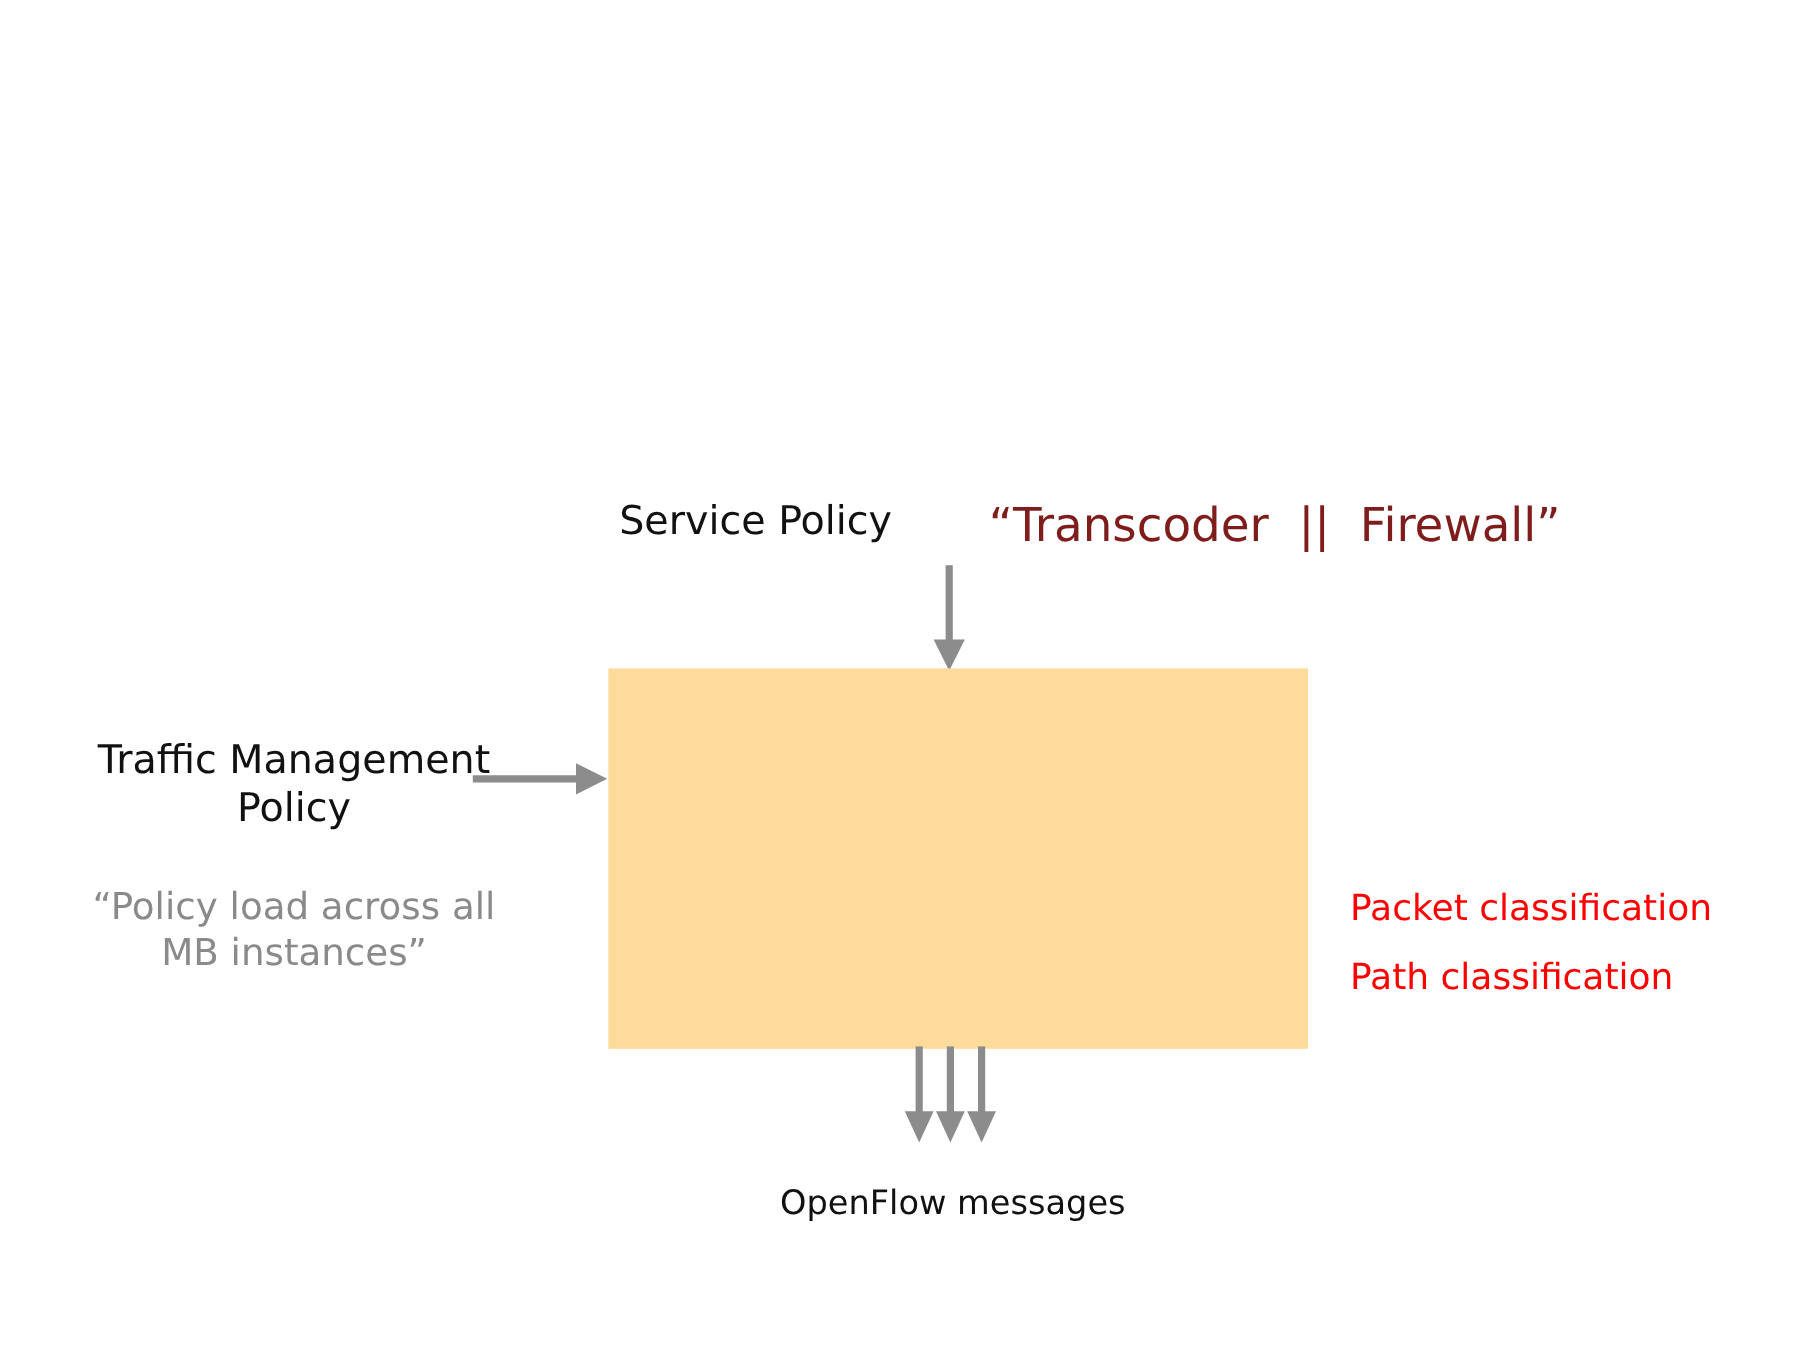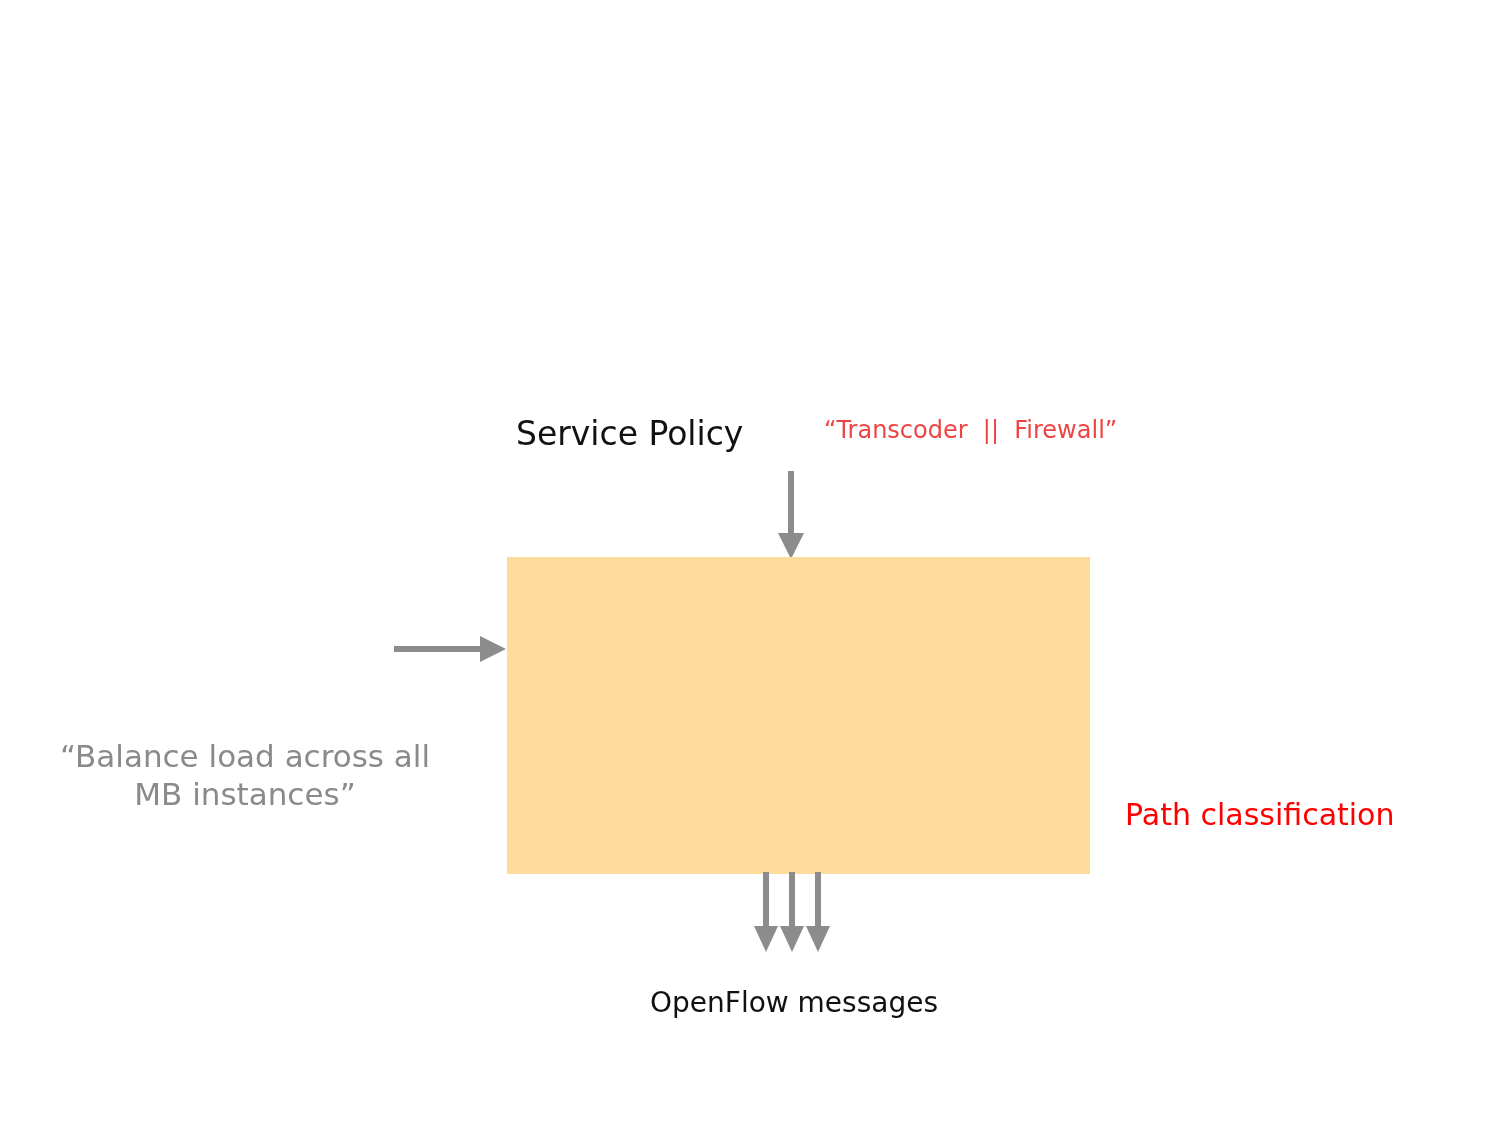--- a/index.html
+++ b/index.html
@@ -31,22 +31,22 @@
 
   #service-policy-label {
     left: 516px;
     top: 400px;
     font-size: 33px;
     color: #111111;
   }
   #service-policy-example {
     left: 824px;
     top: 401px;
-    font-size: 24px;
-    color: #ef4444;
+    font-size: 39px;
+    color: #7f1d1d;
   }
 
   #tm-policy-label {
     left: 55px;
     top: 598px;
     width: 380px;
     text-align: center;
     font-size: 33px;
     color: #111111;
     white-space: normal;
@@ -119,37 +119,40 @@
 
   <div class="txt" id="service-policy-label">Service Policy</div>
 
   <div class="txt" id="service-policy-example">“Transcoder  ||  Firewall”</div>
 
   <svg class="arrow-svg" id="service-policy-arrow" style="left:770px; top:452px;" width="44" height="96">
     <line x1="21" y1="4" x2="21" y2="74" stroke="#8c8c8c" stroke-width="6"></line>
     <polygon points="21,92 8,66 34,66" fill="#8c8c8c"></polygon>
   </svg>
 
+  <div class="txt" id="tm-policy-label">Traffic Management
+Policy</div>
 
-  <div class="txt" id="tm-policy-example">“Balance load across
+  <div class="txt" id="tm-policy-example">“Policy load across
 all MB instances”</div>
 
   <svg class="arrow-svg" id="tm-policy-arrow" style="left:392px; top:615px;" width="120" height="38">
     <line x1="2" y1="19" x2="94" y2="19" stroke="#8c8c8c" stroke-width="6"></line>
     <polygon points="114,19 88,6 88,32" fill="#8c8c8c"></polygon>
   </svg>
 
   <div id="controller-panel">
 
     <div id="traffic-management-layer-box">
       
     </div>
 
   </div>
 
+  <div class="txt" id="annotation-packet-classification">Packet classification</div>
 
   <div class="txt" id="annotation-path-implementation">Path classification</div>
 
   <svg class="arrow-svg" id="openflow-arrows" style="left:746px; top:857px;" width="96" height="86">
     <line x1="20" y1="0" x2="20" y2="58" stroke="#8c8c8c" stroke-width="6"></line>
     <polygon points="20,80 8,54 32,54" fill="#8c8c8c"></polygon>
     <line x1="46" y1="0" x2="46" y2="58" stroke="#8c8c8c" stroke-width="6"></line>
     <polygon points="46,80 34,54 58,54" fill="#8c8c8c"></polygon>
     <line x1="72" y1="0" x2="72" y2="58" stroke="#8c8c8c" stroke-width="6"></line>
     <polygon points="72,80 60,54 84,54" fill="#8c8c8c"></polygon>

